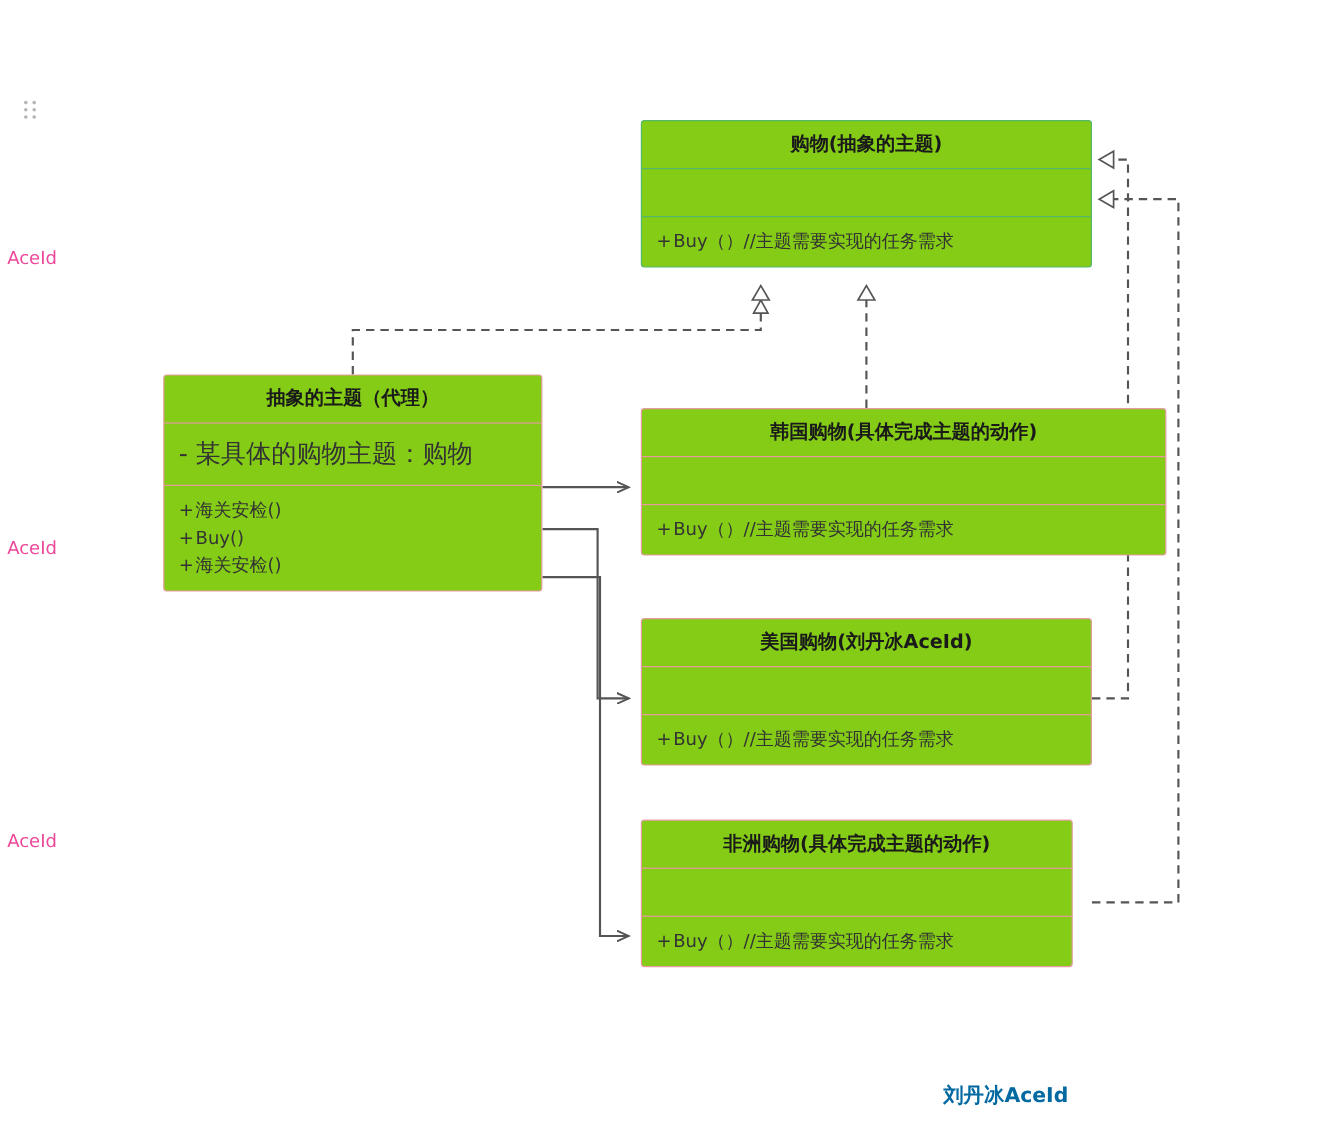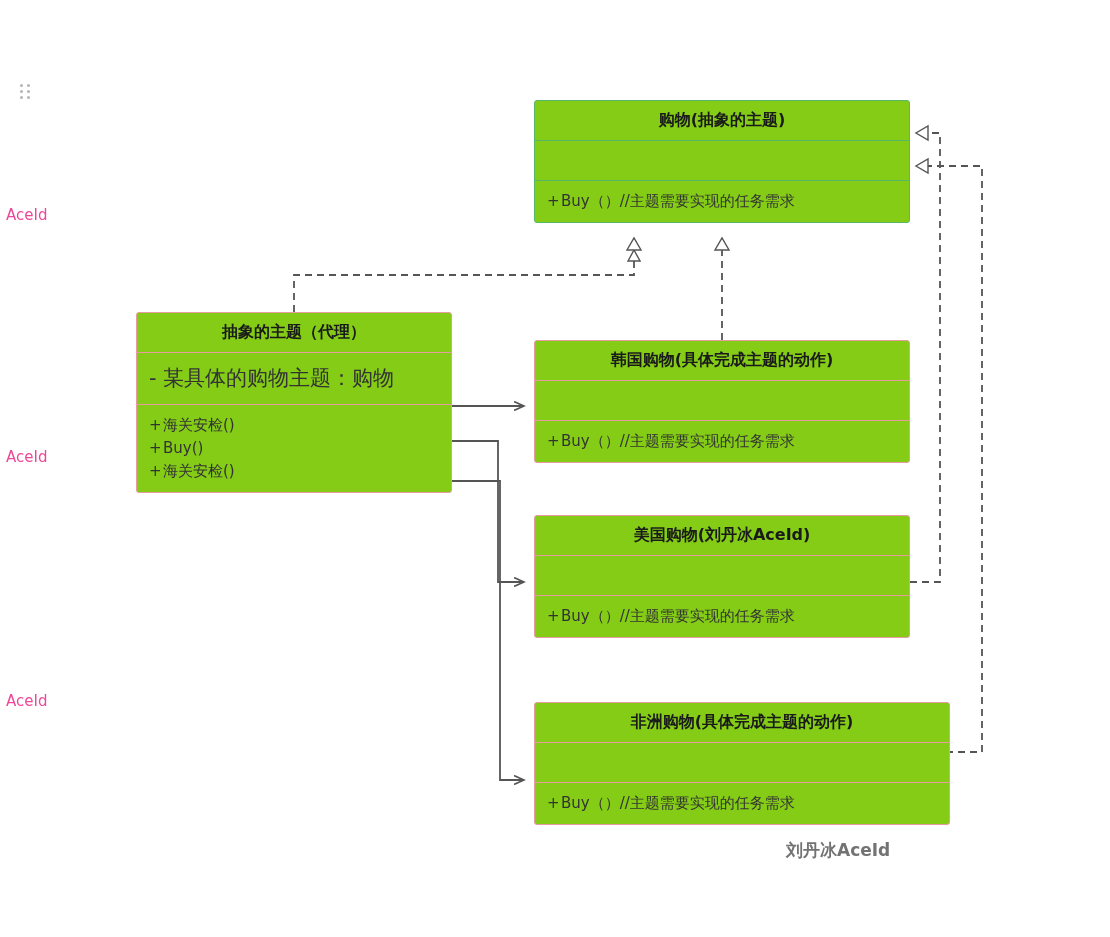--- a/index.html
+++ b/index.html
@@ -99,24 +99,24 @@
   .watermark {
     position: absolute;
     color: #ec4899;
     font-size: 15px;
     font-family: "DejaVu Sans", sans-serif;
     user-select: none;
   }
   .signature {
     position: absolute;
     left: 786px;
-    top: 839px;
+    top: 901px;
     font-size: 17px;
     font-weight: bold;
-    color: #737373;
+    color: #0369a1;
     font-family: "DejaVu Sans", sans-serif;
   }
   svg.edges {
     position: absolute;
     left: 0;
     top: 0;
     width: 1110px;
     height: 937px;
     pointer-events: none;
   }
@@ -196,41 +196,41 @@
       </div>
       <div class="uml-row">
         <span class="sign">+</span><span>Buy()</span>
       </div>
       <div class="uml-row">
         <span class="sign">+</span><span>海关安检()</span>
       </div>
     </div>
   </div>
 
-  <div class="uml-box" style="left:534px; top:340px; width:376px;">
+  <div class="uml-box" style="left:534px; top:340px; width:438px;">
     <div class="uml-title">韩国购物(具体完成主题的动作)</div>
     <div class="uml-attrs" style="min-height:40px;"></div>
     <div class="uml-ops">
       <div class="uml-row">
         <span class="sign">+</span><span>Buy（）//主题需要实现的任务需求</span>
       </div>
     </div>
   </div>
 
   <div class="uml-box" style="left:534px; top:515px; width:376px;">
     <div class="uml-title">美国购物(刘丹冰AceId)</div>
     <div class="uml-attrs" style="min-height:40px;"></div>
     <div class="uml-ops">
       <div class="uml-row">
         <span class="sign">+</span><span>Buy（）//主题需要实现的任务需求</span>
       </div>
     </div>
   </div>
 
-  <div class="uml-box" style="left:534px; top:702px; width:416px;">
+  <div class="uml-box" style="left:534px; top:683px; width:360px;">
     <div class="uml-title">非洲购物(具体完成主题的动作)</div>
     <div class="uml-attrs" style="min-height:40px;"></div>
     <div class="uml-ops">
       <div class="uml-row">
         <span class="sign">+</span><span>Buy（）//主题需要实现的任务需求</span>
       </div>
     </div>
   </div>
 
   <div class="signature">刘丹冰AceId</div>

